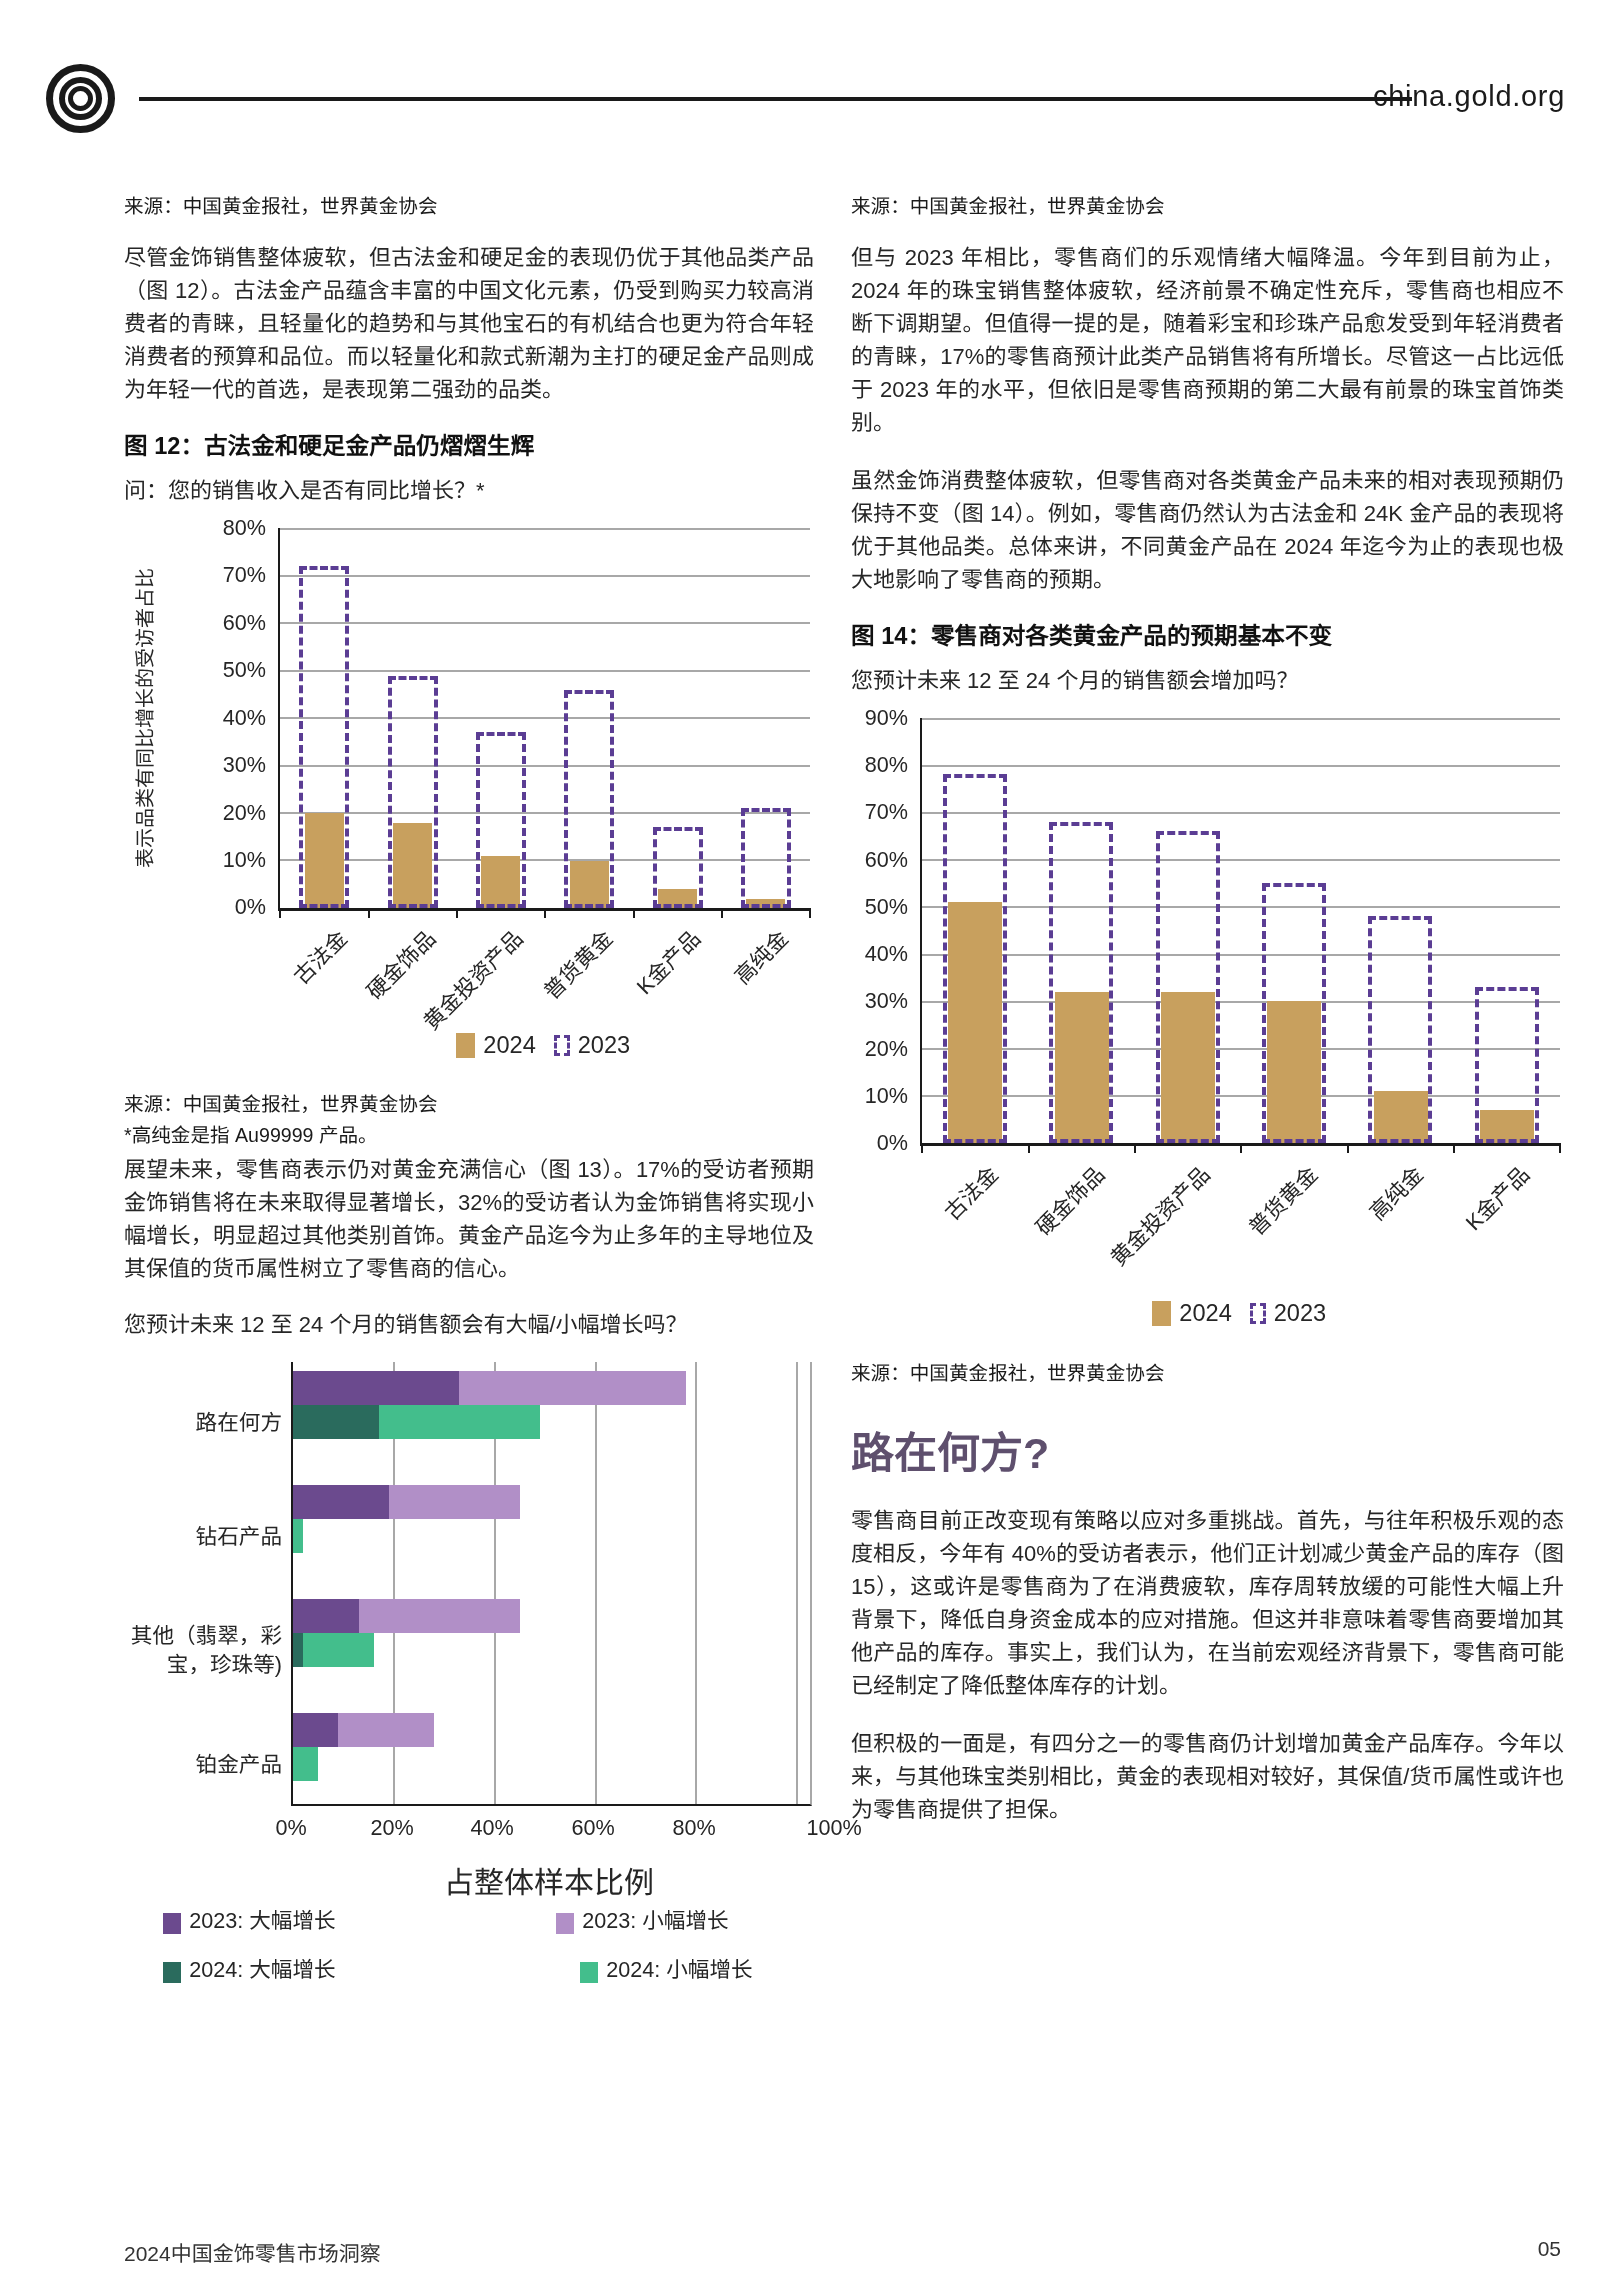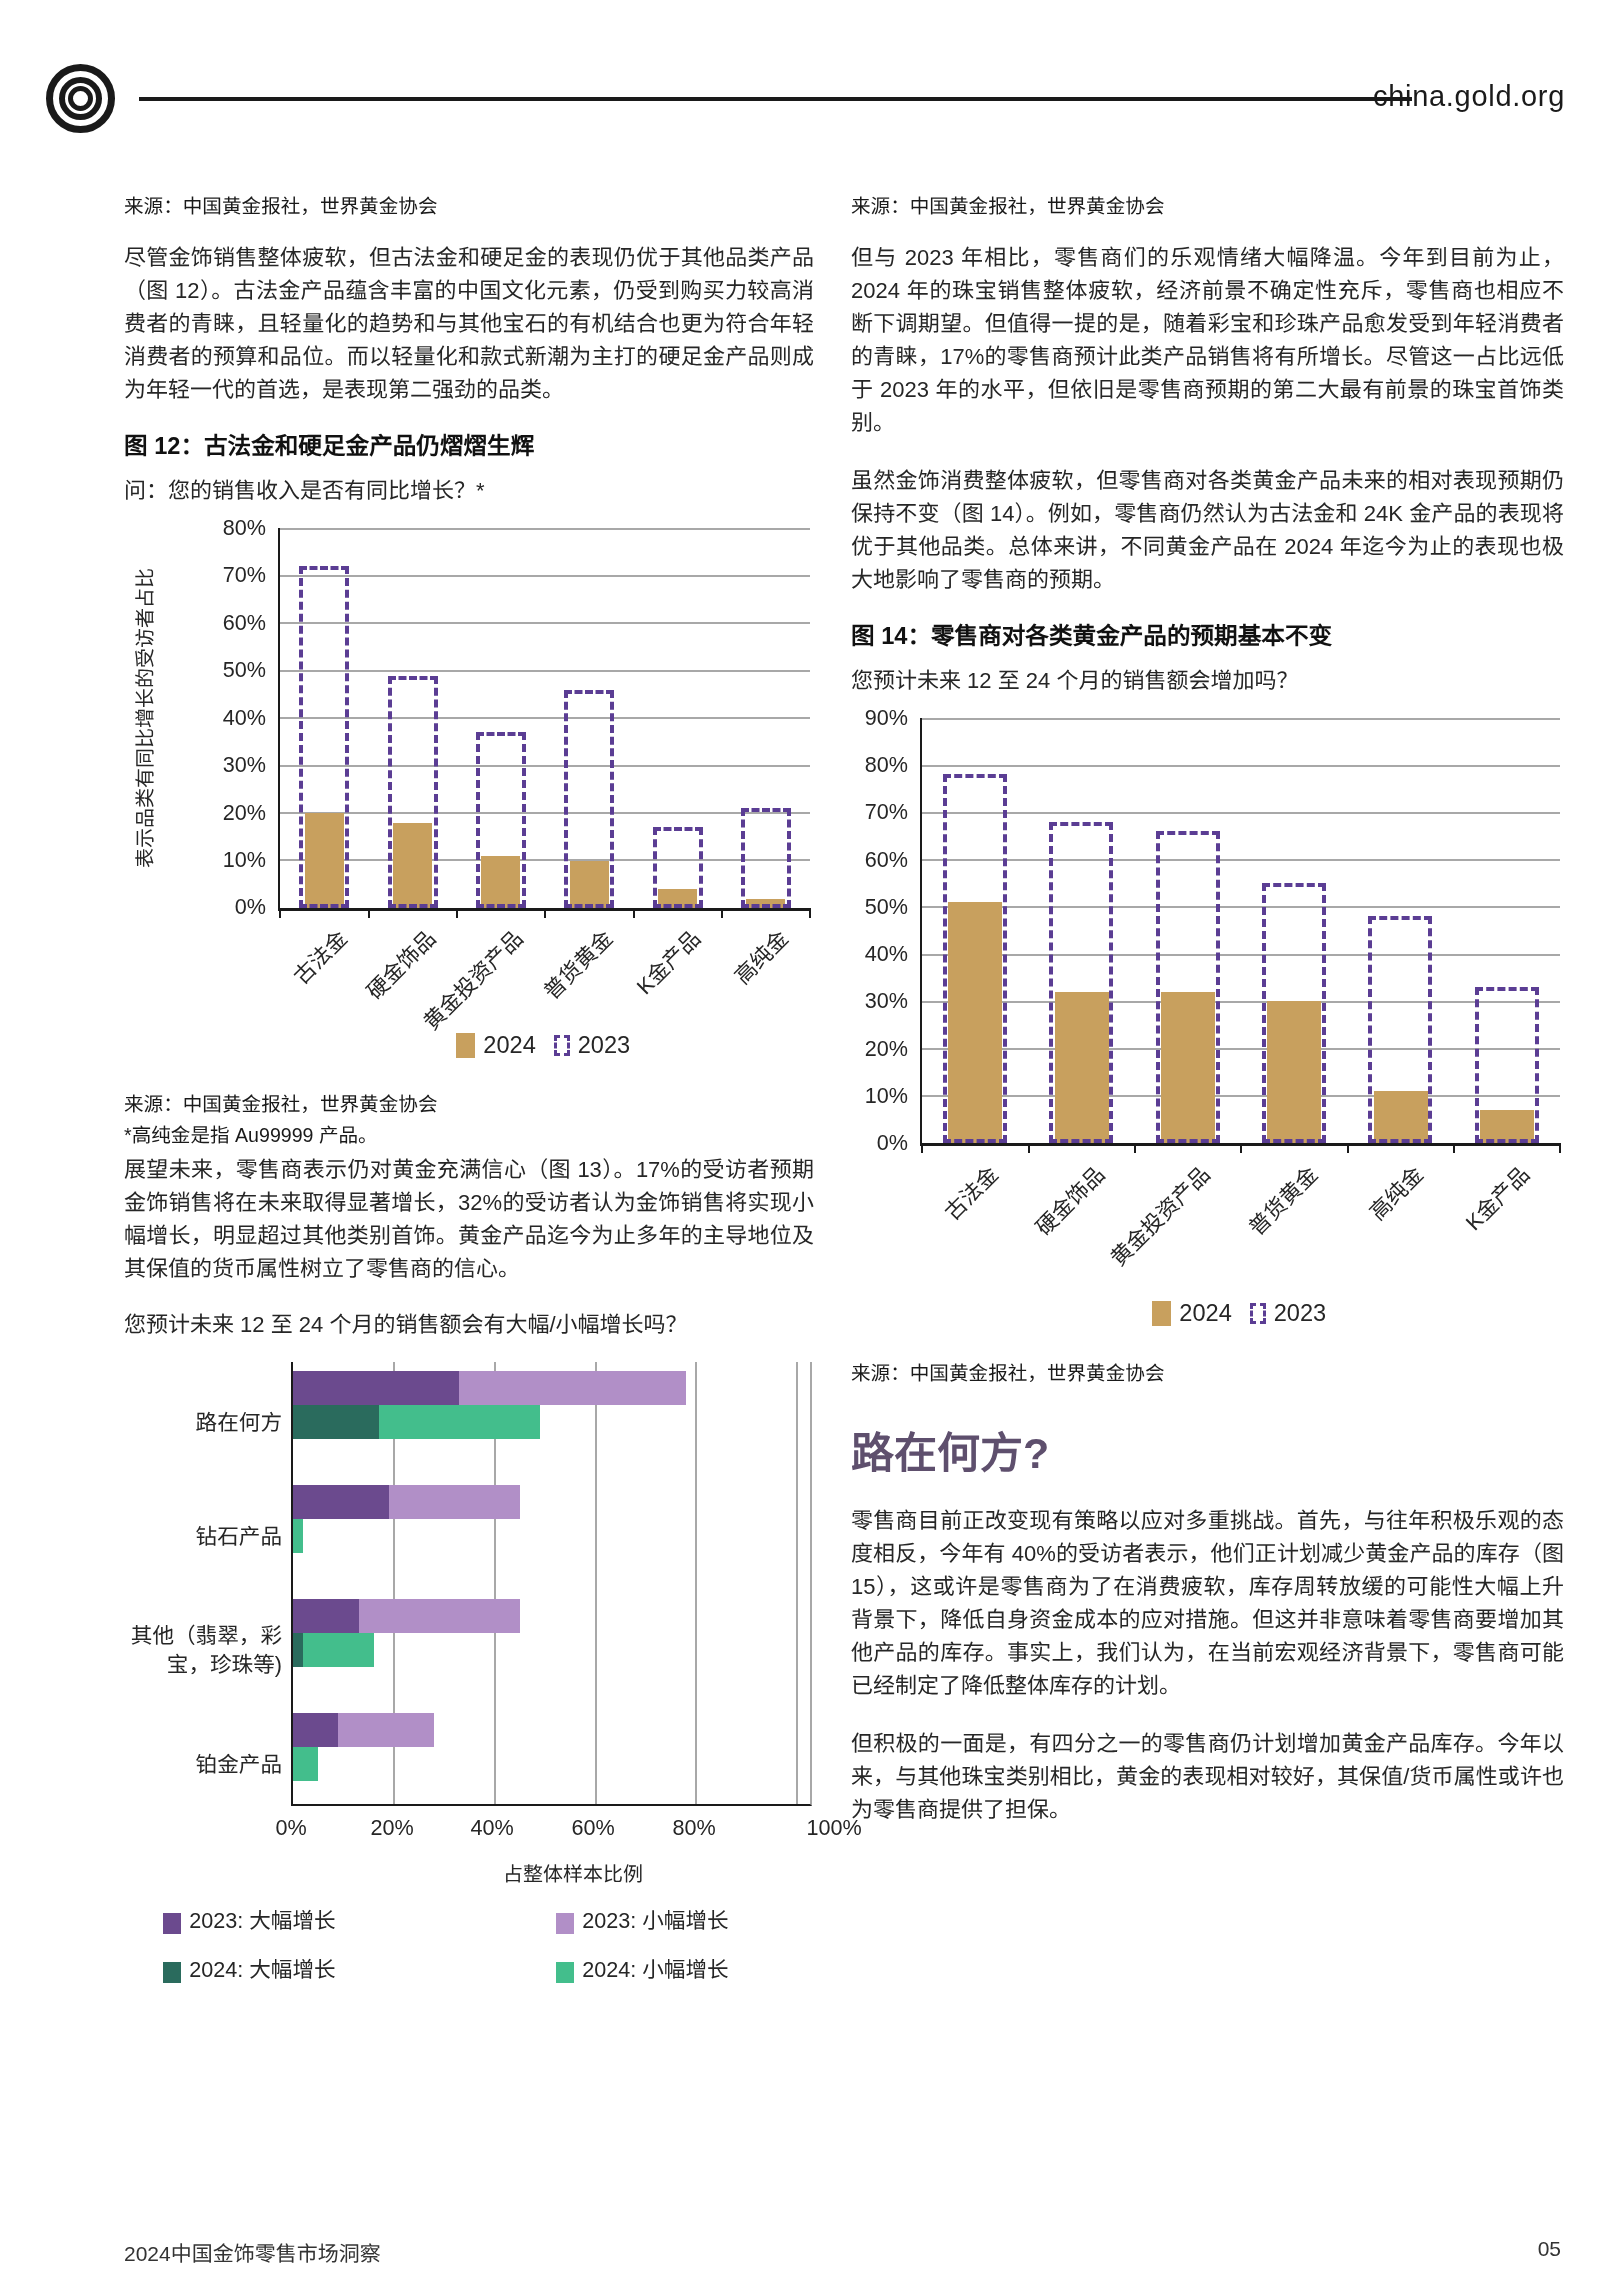--- a/index.html
+++ b/index.html
@@ -39,21 +39,21 @@
   .legend{position:absolute;display:flex;justify-content:center;align-items:center;gap:18.3px;}
   .lg-item{display:flex;align-items:center;gap:7.9px;font-size:23.6px;color:#262626;}
   .sw24{width:19.6px;height:25px;}
   .sw23{width:15.7px;height:21px;box-sizing:border-box;}
   
   .hplot{position:absolute;top:0;border-left:2.6px solid #1a1a1a;border-bottom:2.6px solid #1a1a1a;border-right:2px solid #A8A8A8;}
   .grid-v{position:absolute;top:0;bottom:0;width:2px;background:#A8A8A8;}
   .hbar{position:absolute;}
   .hlab{position:absolute;text-align:right;font-size:21.6px;line-height:29px;color:#262626;transform:translateY(-50%);}
   .htick{position:absolute;font-size:21.6px;color:#262626;transform:translateX(-50%);}
-  .hxtitle{position:absolute;font-size:20px;color:#262626;transform:translateX(-50%);margin-left:24px;}
+  .hxtitle{position:absolute;font-size:30px;color:#262626;transform:translateX(-50%);}
   .hlegend-row{position:absolute;display:flex;align-items:center;}
   .hl-item{display:flex;align-items:flex-end;gap:7.9px;font-size:21.6px;color:#262626;}
   .hsw{width:18.3px;height:21px;flex:0 0 auto;}
   
   .footer-left{position:absolute;left:124px;top:2237px;font-size:21px;color:#333;}
   .footer-page{position:absolute;right:62px;top:2237px;font-size:21px;color:#333;}
 </style>
 </head>
 <body>
 
@@ -173,21 +173,21 @@
         <div class="hlegend-row" style="left: 39px; top: 541px;">
           <div class="hl-item" style="width: 393px;">
             <div class="hsw" style="background: rgb(107, 74, 142);"></div>
             <div>2023: 大幅增长</div>
           </div>
           <div class="hl-item" style="width: auto;">
             <div class="hsw" style="background: rgb(177, 143, 199);"></div>
             <div>2023: 小幅增长</div>
           </div>
         </div>
-        <div class="hlegend-row" style="left: 39px; top: 590px;">
+        <div class="hlegend-row" style="left: 39px; top: 590px; gap: 24px;">
           <div class="hl-item" style="width: 393px;">
             <div class="hsw" style="background: rgb(42, 107, 93);"></div>
             <div>2024: 大幅增长</div>
           </div>
           <div class="hl-item" style="width: auto;">
             <div class="hsw" style="background: rgb(67, 190, 140);"></div>
             <div>2024: 小幅增长</div>
           </div>
         </div>
       </div>

